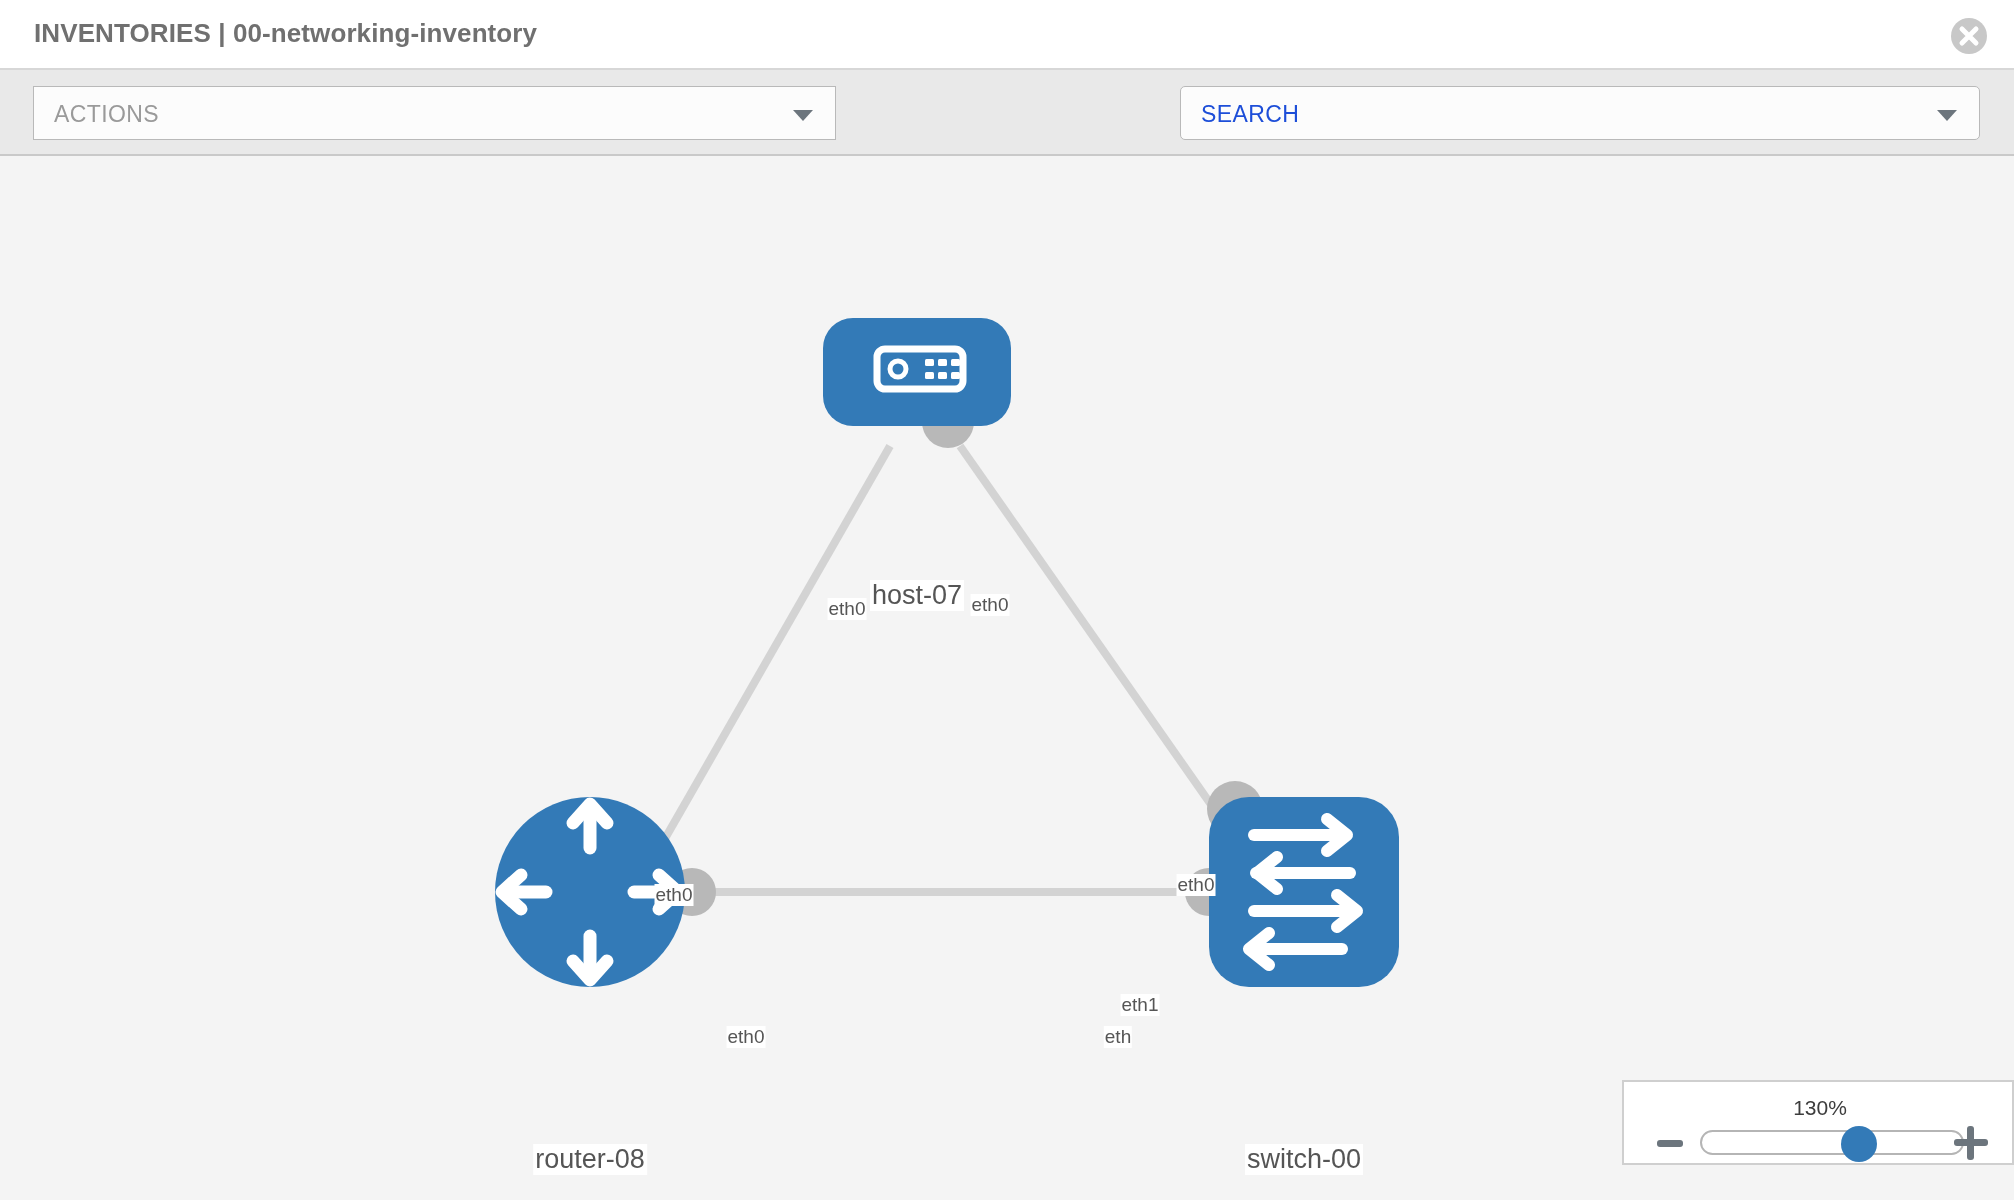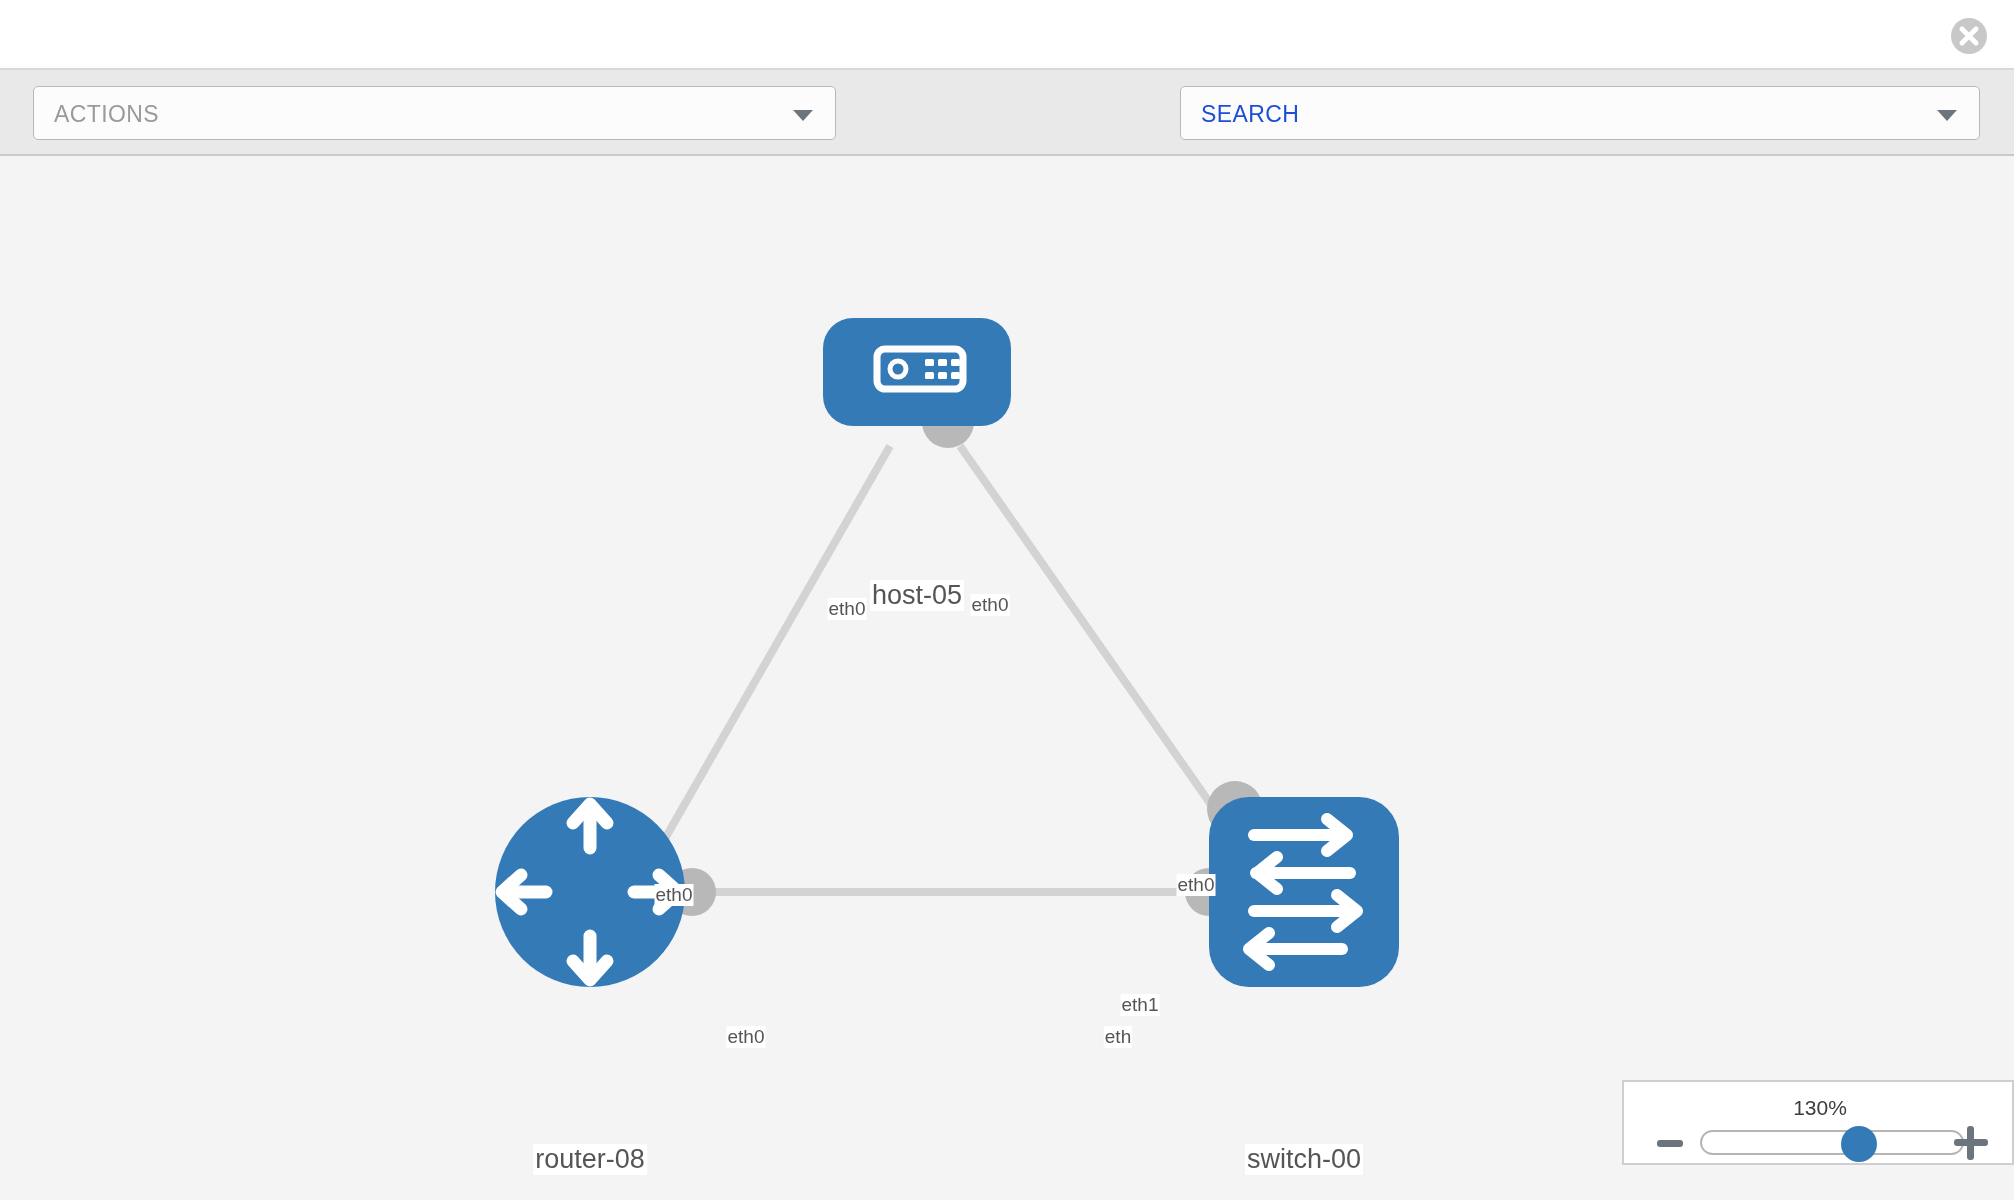--- a/index.html
+++ b/index.html
@@ -36,21 +36,21 @@
     position: absolute; left: 0; top: 70px;
     width: 2014px; height: 86px;
     background: #e9e9e9;
     border-bottom: 2px solid #c9c9c9;
   }
   .actions-select {
     position: absolute; left: 33px; top: 16px;
     width: 803px; height: 54px;
     background: #fcfcfc;
     border: 1px solid #b9b9b9;
-    border-radius: 5px;
+    border-radius: 0;
   }
   .actions-select .label {
     position: absolute; left: 20px; top: 14px;
     font-size: 23px; color: #9a9a9a;
     letter-spacing: 0.4px;
   }
   .caret {
     position: absolute; right: 22px; top: 23px;
     width: 0; height: 0;
     border-left: 10px solid transparent;
@@ -149,20 +149,21 @@
     background: #337ab7;
     cursor: pointer;
   }
 </style>
 </head>
 <body>
 
 <div id="app">
 
   <div class="header">
+    <div class="header-title">INVENTORIES | 00-networking-inventory</div>
     <div class="close-btn">
       <svg width="38" height="38" viewBox="0 0 38 38">
         <circle cx="19" cy="19" r="18" fill="#c8c8c8"></circle>
         <path d="M12 12 L26 26 M26 12 L12 26" stroke="#ffffff" stroke-width="5" stroke-linecap="round"></path>
       </svg>
     </div>
   </div>
 
   <div class="toolbar">
 
@@ -258,21 +259,21 @@
     </svg>
 
     <span class="iface-label" style="left:847px; top:442px;">eth0</span>
     <span class="iface-label" style="left:990px; top:438px;">eth0</span>
     <span class="iface-label" style="left:674px; top:728px;">eth0</span>
     <span class="iface-label" style="left:1196px; top:718px;">eth0</span>
     <span class="iface-label" style="left:746px; top:870px;">eth0</span>
     <span class="iface-label" style="left:1118px; top:870px;">eth</span>
     <span class="iface-label" style="left:1140px; top:838px;">eth1</span>
 
-    <span class="node-label" style="left:917px; top:424px;">host-05</span>
+    <span class="node-label" style="left:917px; top:424px;">host-07</span>
     <span class="node-label" style="left:590px; top:988px;">router-08</span>
     <span class="node-label" style="left:1304px; top:988px;">switch-00</span>
   </div>
 
   <div class="zoom-panel">
     <div class="zoom-value">130%</div>
     <div class="zoom-minus"></div>
     <div class="zoom-track">
       <div class="zoom-handle" style="left: 138.88px;"></div>
     </div>

